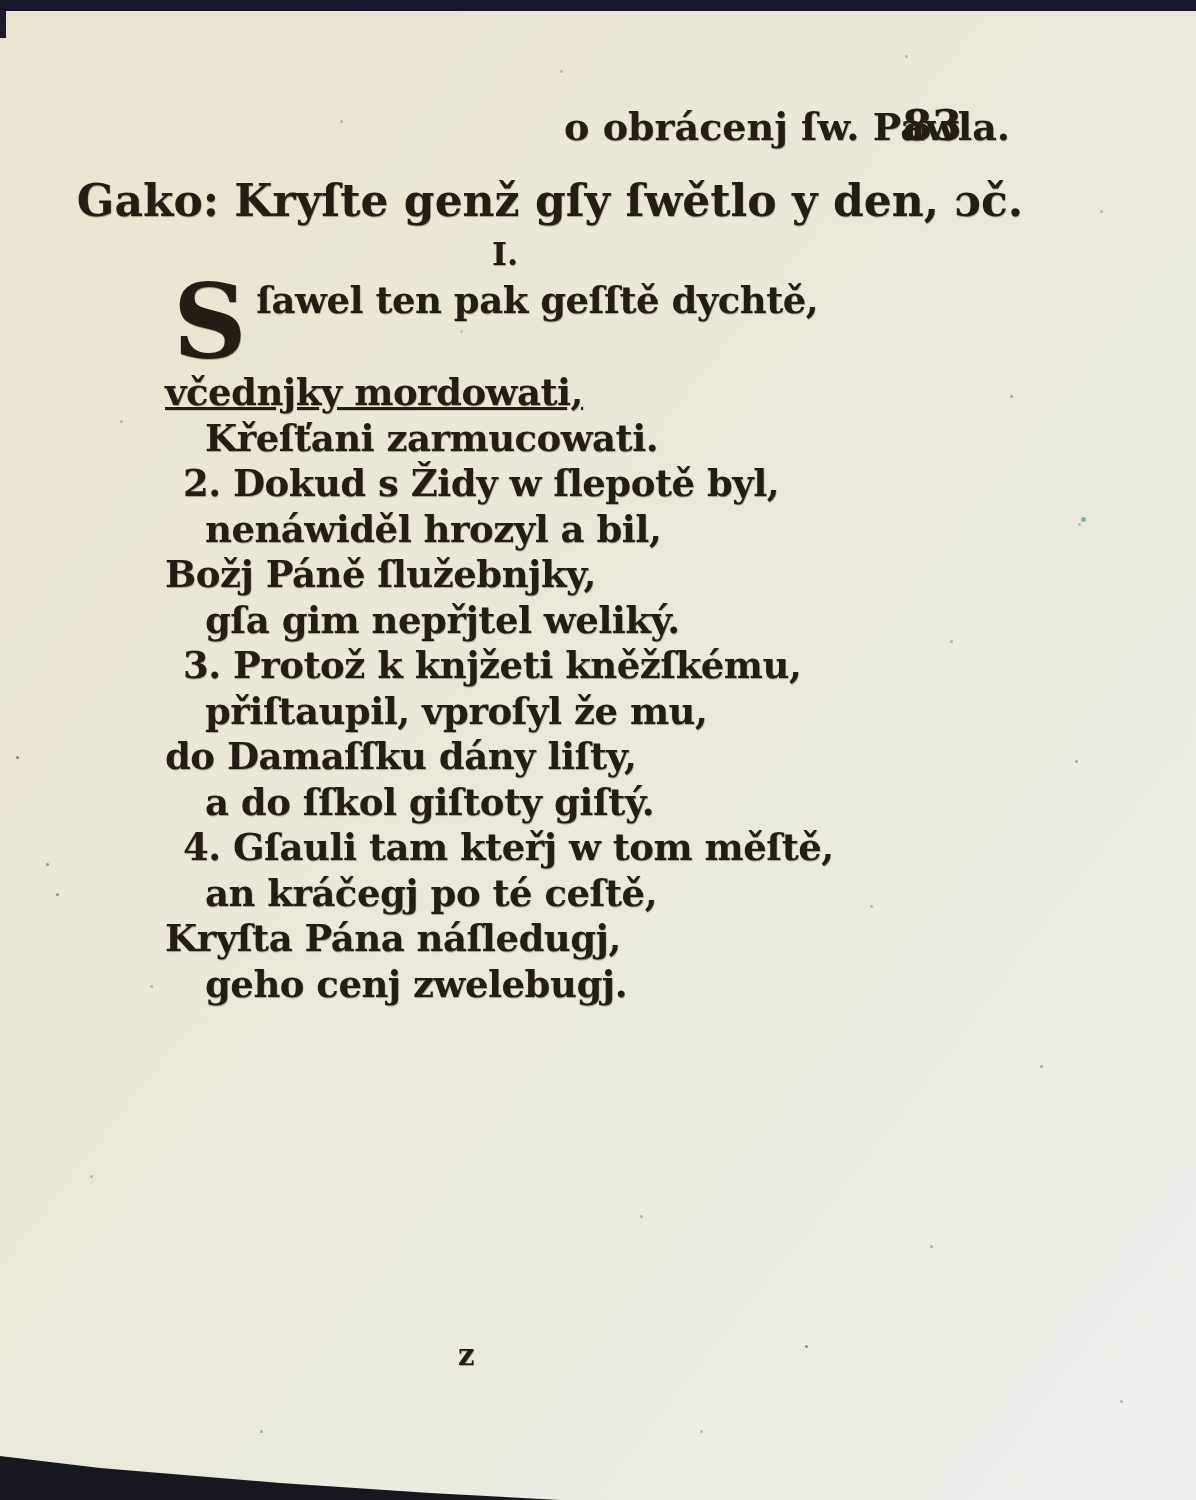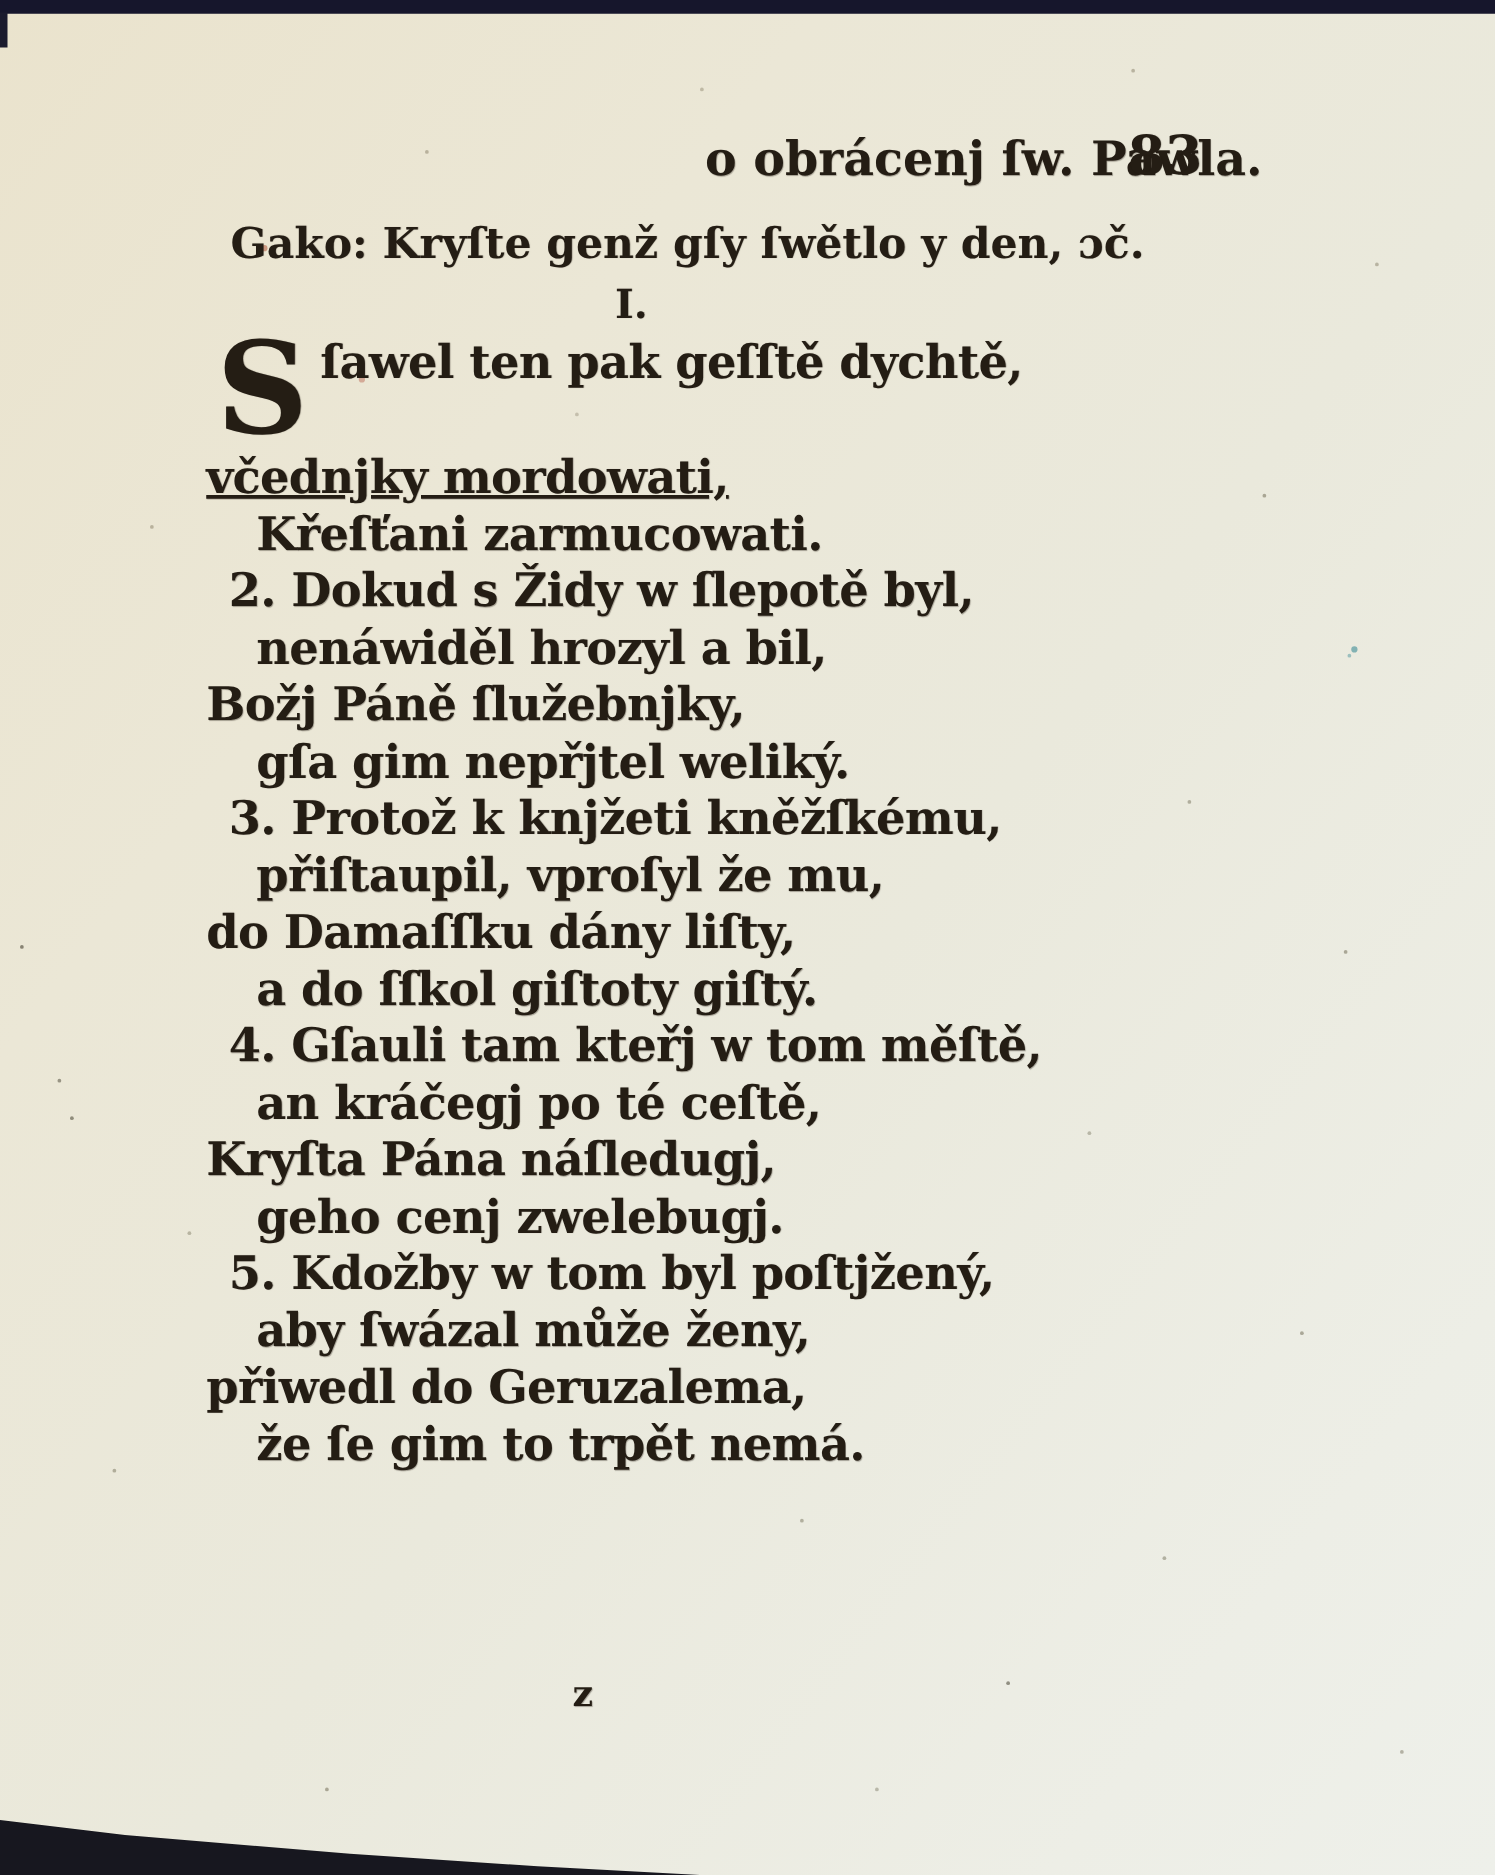--- a/index.html
+++ b/index.html
@@ -65,21 +65,21 @@
     position: relative; margin-top: 104px;
     text-align: right; padding-right: 120px;
     font-size: 38px; font-weight: 700;
   }
   .page-number {
     position: absolute; right: 168px; top: -4px;
     font-size: 43px; font-weight: 700; padding: 0;
   }
   .title { margin-top: 46px; text-align: center; font-size: 41px; font-weight: 700; line-height: 52px; letter-spacing: -0.5px; }
   .title .t2 { padding-right: 240px; }
-  .tune { margin-top: 26px; text-align: center; padding-right: 100px; font-size: 34px; font-weight: 700; }
+  .tune { margin-top: 26px; text-align: center; padding-right: 100px; font-size: 44px; font-weight: 700; }
   .section-num { margin-top: 9px; text-align: center; padding-right: 190px; font-size: 32px; font-weight: 700; }
 
   .verses { margin-top: 5px; margin-left: 95px; font-size: 37px; font-weight: 700; line-height: 45.5px; letter-spacing: -0.5px; }
   .verse { position: relative; }
   .dropcap {
     float: left; font-size: 102px; line-height: 80px; height: 88px;
     margin: 4px 10px 0 8px; font-weight: 700;
   }
   .ln { white-space: nowrap; }
   .ind1 { margin-left: 18px; }
@@ -132,25 +132,19 @@
         <div class="ln ind2">a do ſſkol giſtoty giſtý.</div>
       </div>
 
       <div class="verse">
         <div class="ln ind1">4. Gſauli tam kteřj w tom měſtě,</div>
         <div class="ln ind2">an kráčegj po té ceſtě,</div>
         <div class="ln">Kryſta Pána náſledugj,</div>
         <div class="ln ind2">geho cenj zwelebugj.</div>
       </div>
 
-      <div class="verse">
-        <div class="ln ind1">5. Kdožby w tom byl poſtjžený,</div>
-        <div class="ln ind2">aby ſwázal může ženy,</div>
-        <div class="ln">přiwedl do Geruzalema,</div>
-        <div class="ln ind2">že ſe gim to trpět nemá.</div>
-      </div>
     </div>
   </div>
 
   <div class="sig txt">z</div>
 
   <div class="corner-dark"></div>
 </div>
 
 </body></html>

